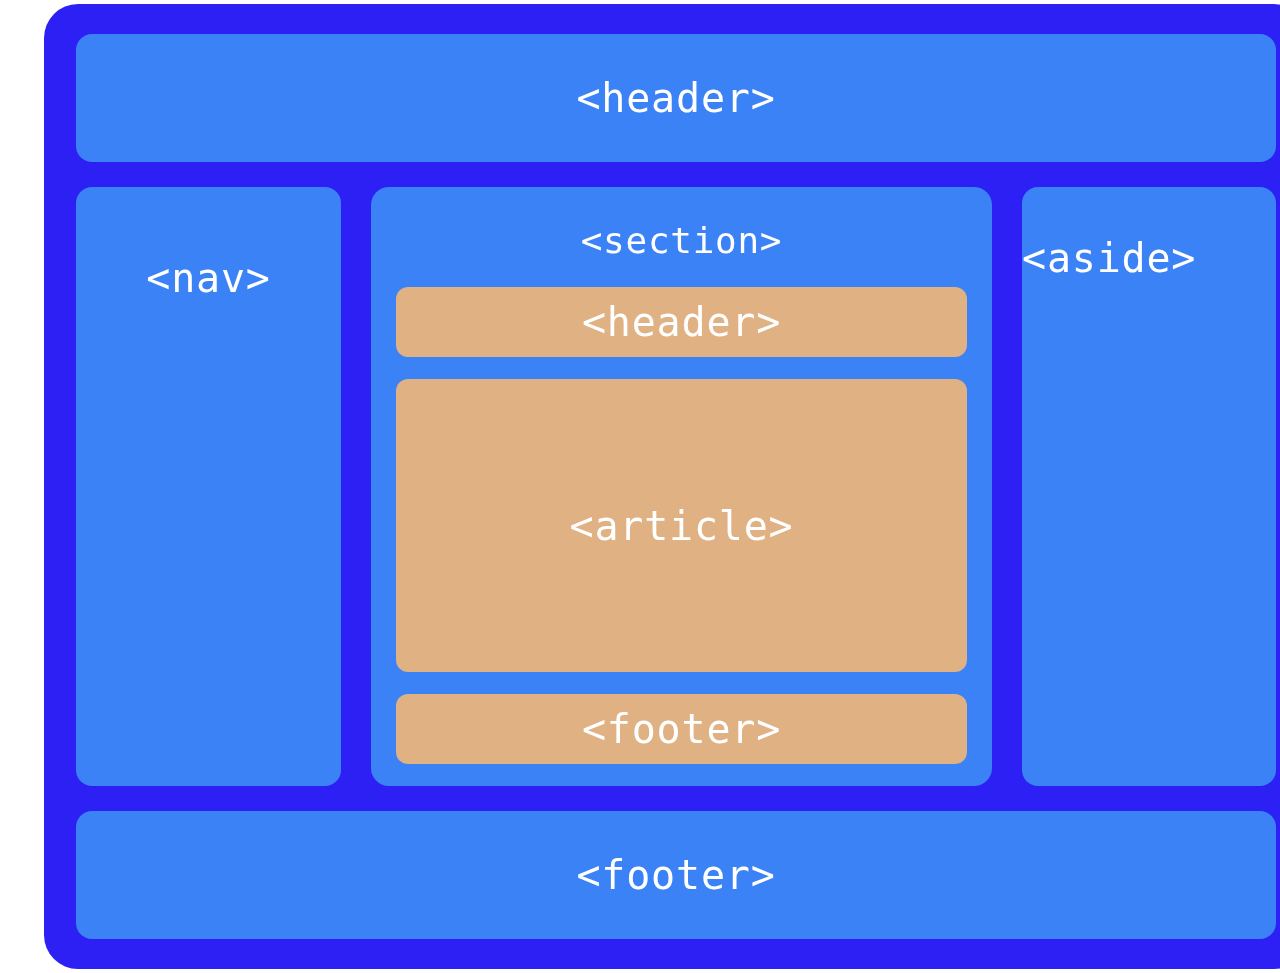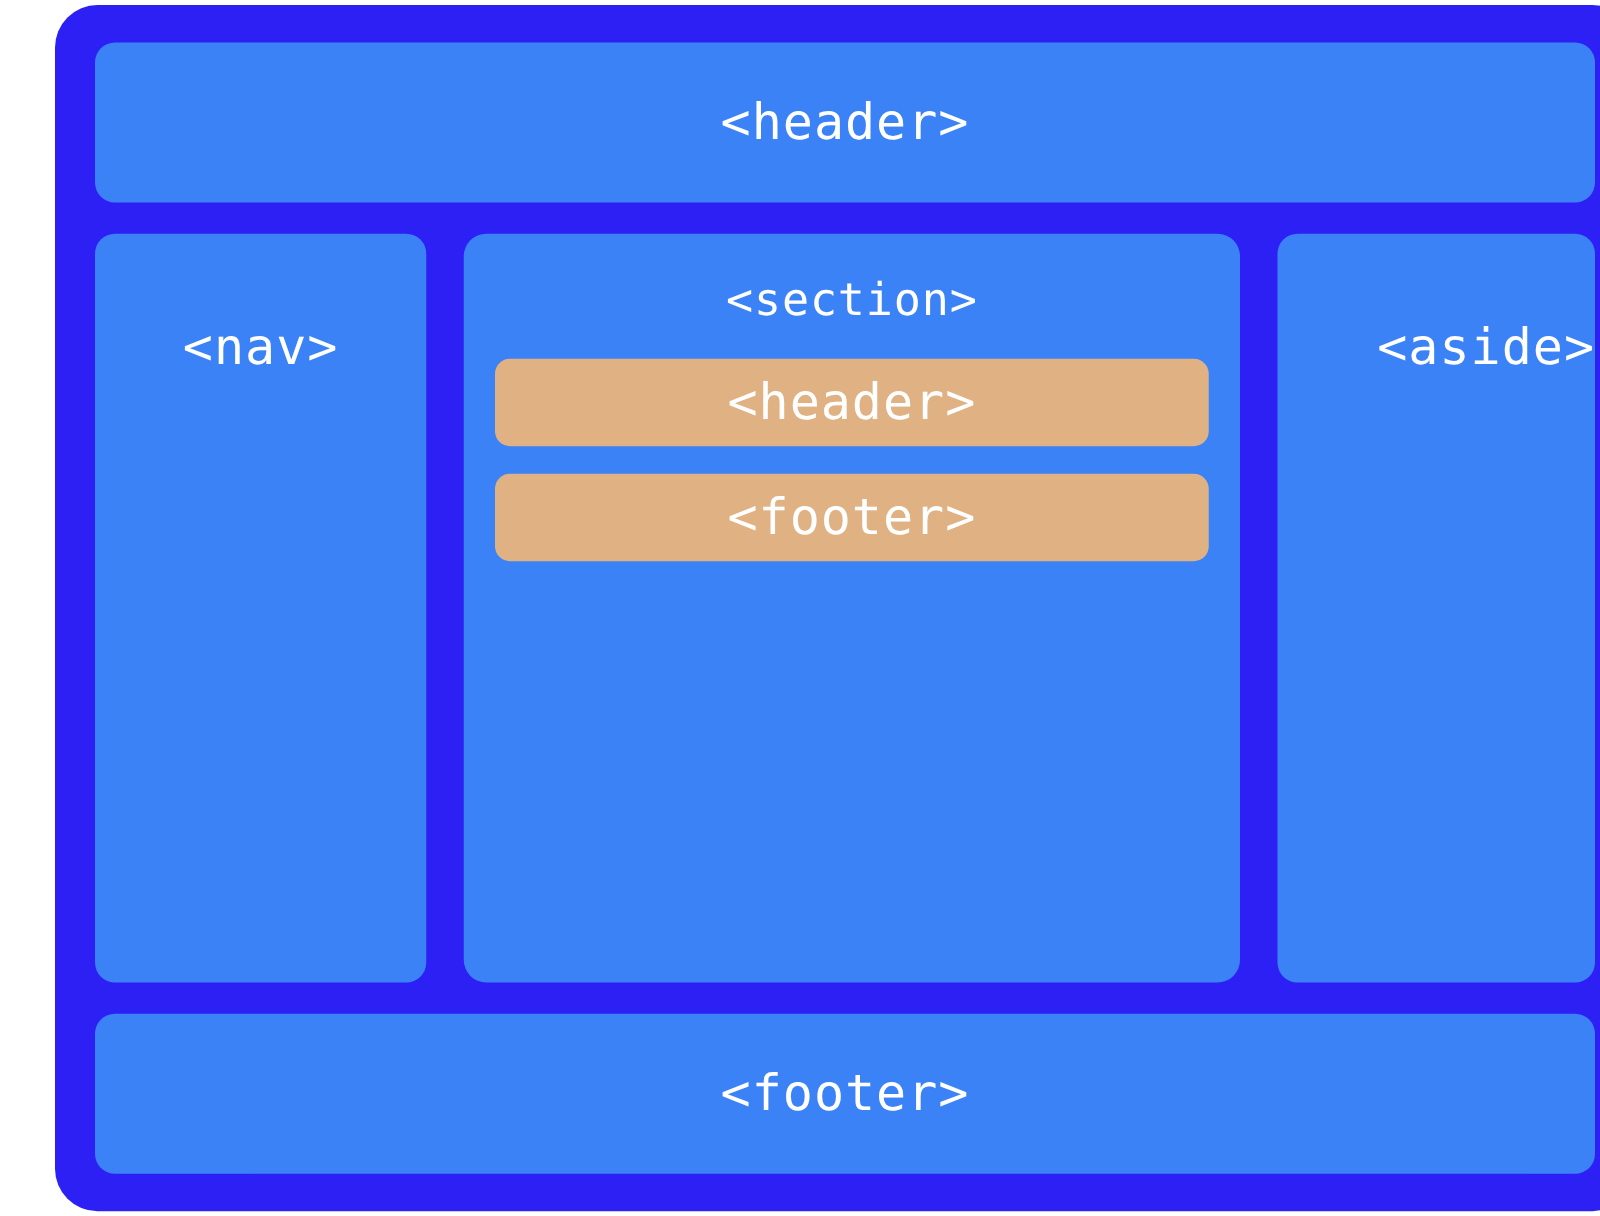--- a/index.html
+++ b/index.html
@@ -71,22 +71,22 @@
     flex: 0 0 265px;
     align-items: flex-start;
     justify-content: center;
     padding-top: 68px;
   }
   #nav-panel .label { font-size: 40px; }
 
   #aside-panel {
     flex: 0 0 254px;
     align-items: flex-start;
-    justify-content: flex-end;
-    padding-top: 68px;
+    justify-content: flex-start;
+    padding-top: 48px;
   }
   #aside-panel .label { font-size: 40px; }
 
   
   #section-panel {
     flex: 1 1 auto;
     flex-direction: column;
     align-items: stretch;
     justify-content: flex-start;
     padding: 22px 25px 22px 25px;
@@ -141,20 +141,23 @@
       <span class="label">&lt;nav&gt;</span>
     </div>
 
     <div class="panel" id="section-panel">
       <div class="label" id="section-title">&lt;section&gt;</div>
 
       <div class="tan-box" id="section-header-box">
         <span class="label">&lt;header&gt;</span>
       </div>
 
+      <div class="tan-box" id="section-article-box">
+        <span class="label">&lt;article&gt;</span>
+      </div>
 
       <div class="tan-box" id="section-footer-box">
         <span class="label">&lt;footer&gt;</span>
       </div>
     </div>
 
     <div class="panel" id="aside-panel">
       <span class="label">&lt;aside&gt;</span>
     </div>
 

